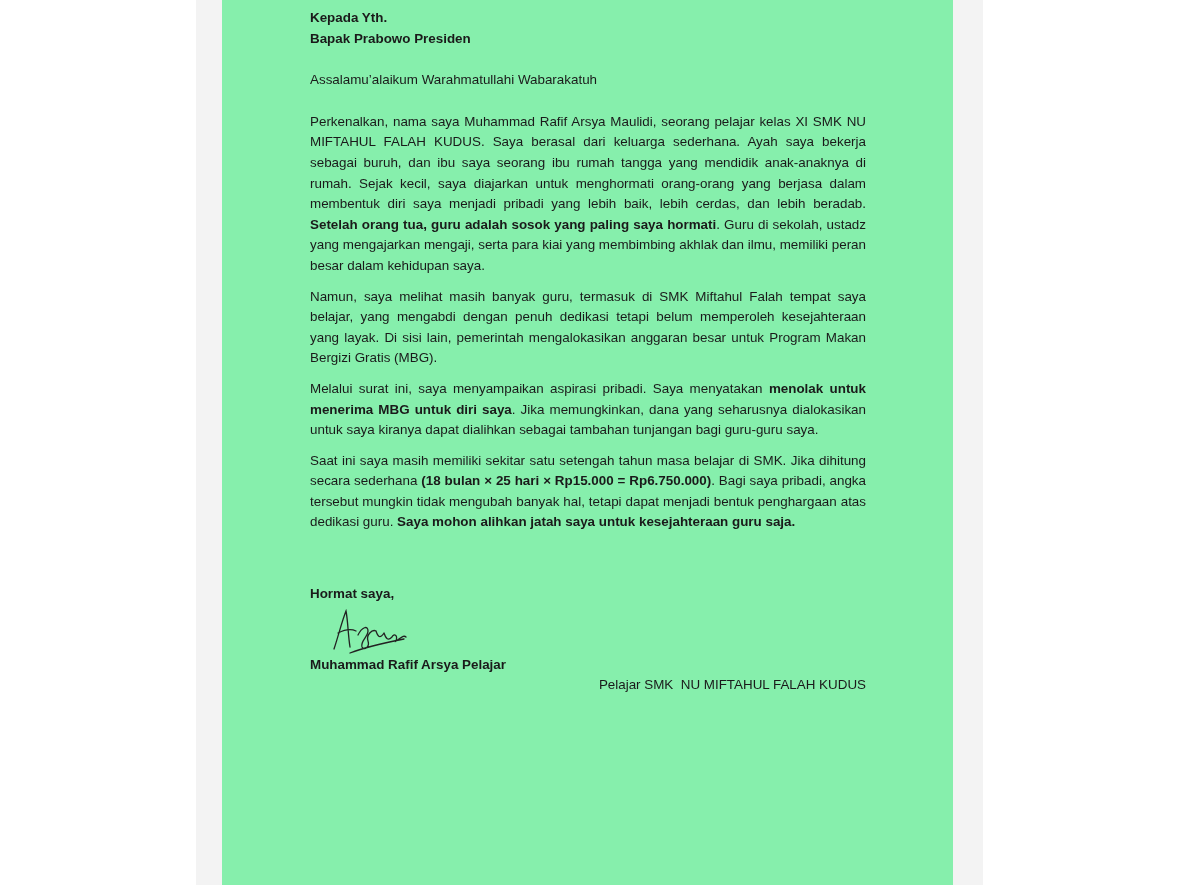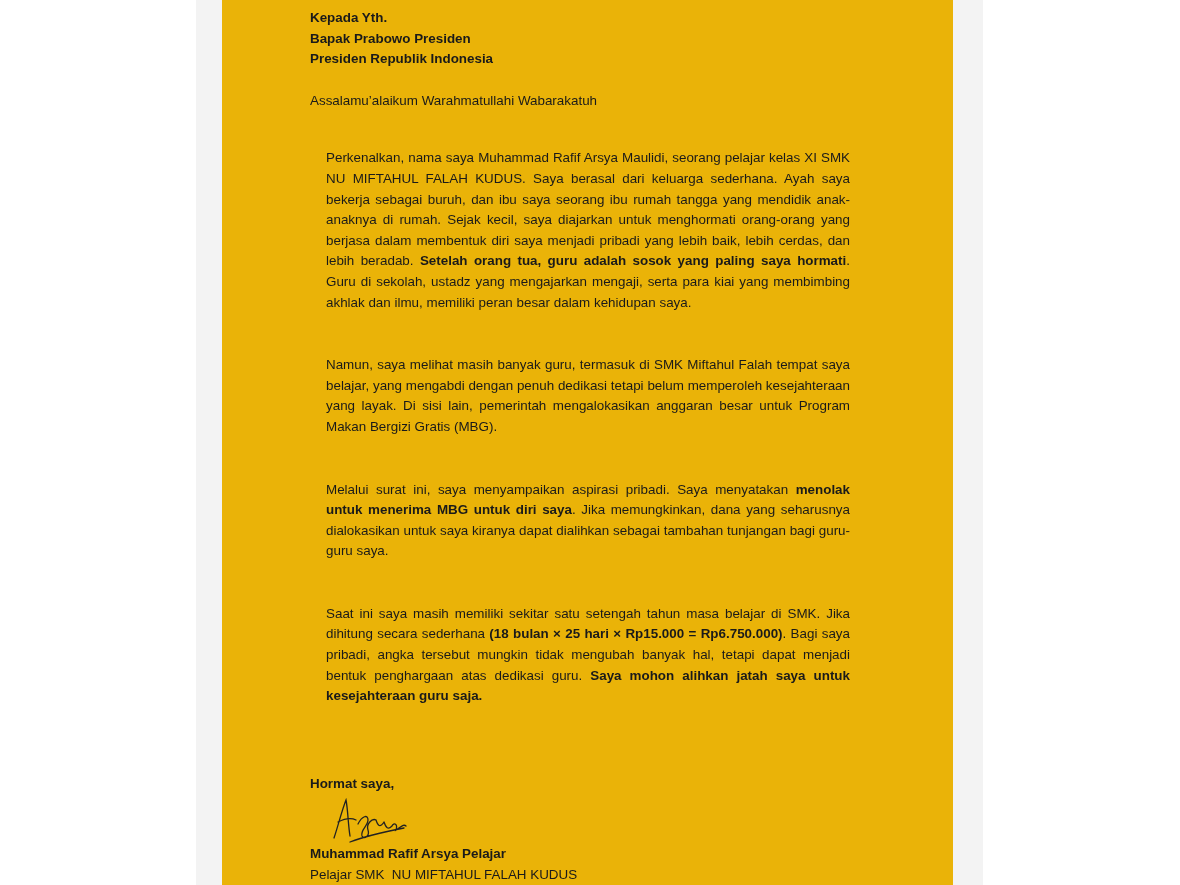--- a/index.html
+++ b/index.html
@@ -4,47 +4,46 @@
   <style>
     html, body { margin:0; padding:0; }
     body {
       width:1180px; height:885px; background:#ffffff; position:relative; overflow:hidden;
       font-family: "Liberation Sans", "DejaVu Sans", sans-serif; color:#1a1a1a;
     }
     .strip { position:absolute; top:0; height:885px; background:#f3f3f3; }
     .strip.left { left:196px; width:26px; }
     .strip.right { left:953px; width:30px; }
     .page {
-      position:absolute; left:222px; top:0; width:731px; height:885px; background:#eab308;
+      position:absolute; left:222px; top:0; width:731px; height:885px; background:#86efac;
     }
     .content {
       position:absolute; left:88px; top:8px; width:556px;
       font-size:13.4px; line-height:20.6px;
     }
     .line { display:block; white-space:nowrap; }
     .b { font-weight:bold; }
-    p { margin:16px; text-align:justify; }
+    p { margin:0; text-align:justify; }
     .gap-s { height:10px; }
     .gap-m { height:21px; }
     .sig { position:relative; height:50px; }
     .sig svg { position:absolute; left:18px; top:2px; }
   </style>
 </head>
 <body>
 
 <div class="strip left"></div>
 <div class="strip right"></div>
 
 <div class="page">
   <div class="content">
 
     <div>
       <span class="line b">Kepada Yth.</span>
       <span class="line b">Bapak Prabowo Presiden</span>
-      <span class="line b">Presiden Republik Indonesia</span>
     </div>
 
     <div class="gap-m"></div>
     <span class="line">Assalamu’alaikum Warahmatullahi Wabarakatuh</span>
     <div class="gap-m"></div>
 
     <p><span>Perkenalkan, nama saya Muhammad Rafif Arsya Maulidi, seorang pelajar kelas XI SMK NU MIFTAHUL FALAH KUDUS. Saya berasal dari keluarga sederhana. Ayah saya bekerja sebagai buruh, dan ibu saya seorang ibu rumah tangga yang mendidik anak-anaknya di rumah. Sejak kecil, saya diajarkan untuk menghormati orang-orang yang berjasa dalam membentuk diri saya menjadi pribadi yang lebih baik, lebih cerdas, dan lebih beradab. </span><span class="b">Setelah orang tua, guru adalah sosok yang paling saya hormati</span><span>. Guru di sekolah, ustadz yang mengajarkan mengaji, serta para kiai yang membimbing akhlak dan ilmu, memiliki peran besar dalam kehidupan saya.</span></p>
 
     <div class="gap-s"></div>
     <p>Namun, saya melihat masih banyak guru, termasuk di SMK Miftahul Falah tempat saya belajar, yang mengabdi dengan penuh dedikasi tetapi belum memperoleh kesejahteraan yang layak. Di sisi lain, pemerintah mengalokasikan anggaran besar untuk Program Makan Bergizi Gratis (MBG).</p>
@@ -64,15 +63,15 @@
     <div class="gap-m"></div>
     <span class="line b">Hormat saya,</span>
 
     <div class="sig">
       <svg width="80" height="48" viewBox="0 0 80 48">
         <path d="M6 42 C10 30 14 14 18 4 C20 14 20 28 22 40 M10 26 C18 22 24 22 28 24 M30 28 C34 20 40 18 40 24 C40 30 32 34 34 40 C36 44 42 40 40 34 C38 28 44 22 48 24 M48 24 C50 30 52 32 56 26 M56 26 C58 32 60 34 64 30 C66 26 70 28 68 34 C74 30 76 28 78 30 M22 46 C38 40 56 36 76 32" fill="none" stroke="#222" stroke-width="1.3" stroke-linecap="round"></path>
       </svg>
     </div>
 
     <span class="line b">Muhammad Rafif Arsya Pelajar</span>
-    <span class="line" style="white-space:pre;">Pelajar SMK  NU MIFTAHUL FALAH KUDUS</span>
+    <span class="line" style="white-space:pre;text-align:right;">Pelajar SMK  NU MIFTAHUL FALAH KUDUS</span>
   </div>
 </div>
 
 </body></html>

